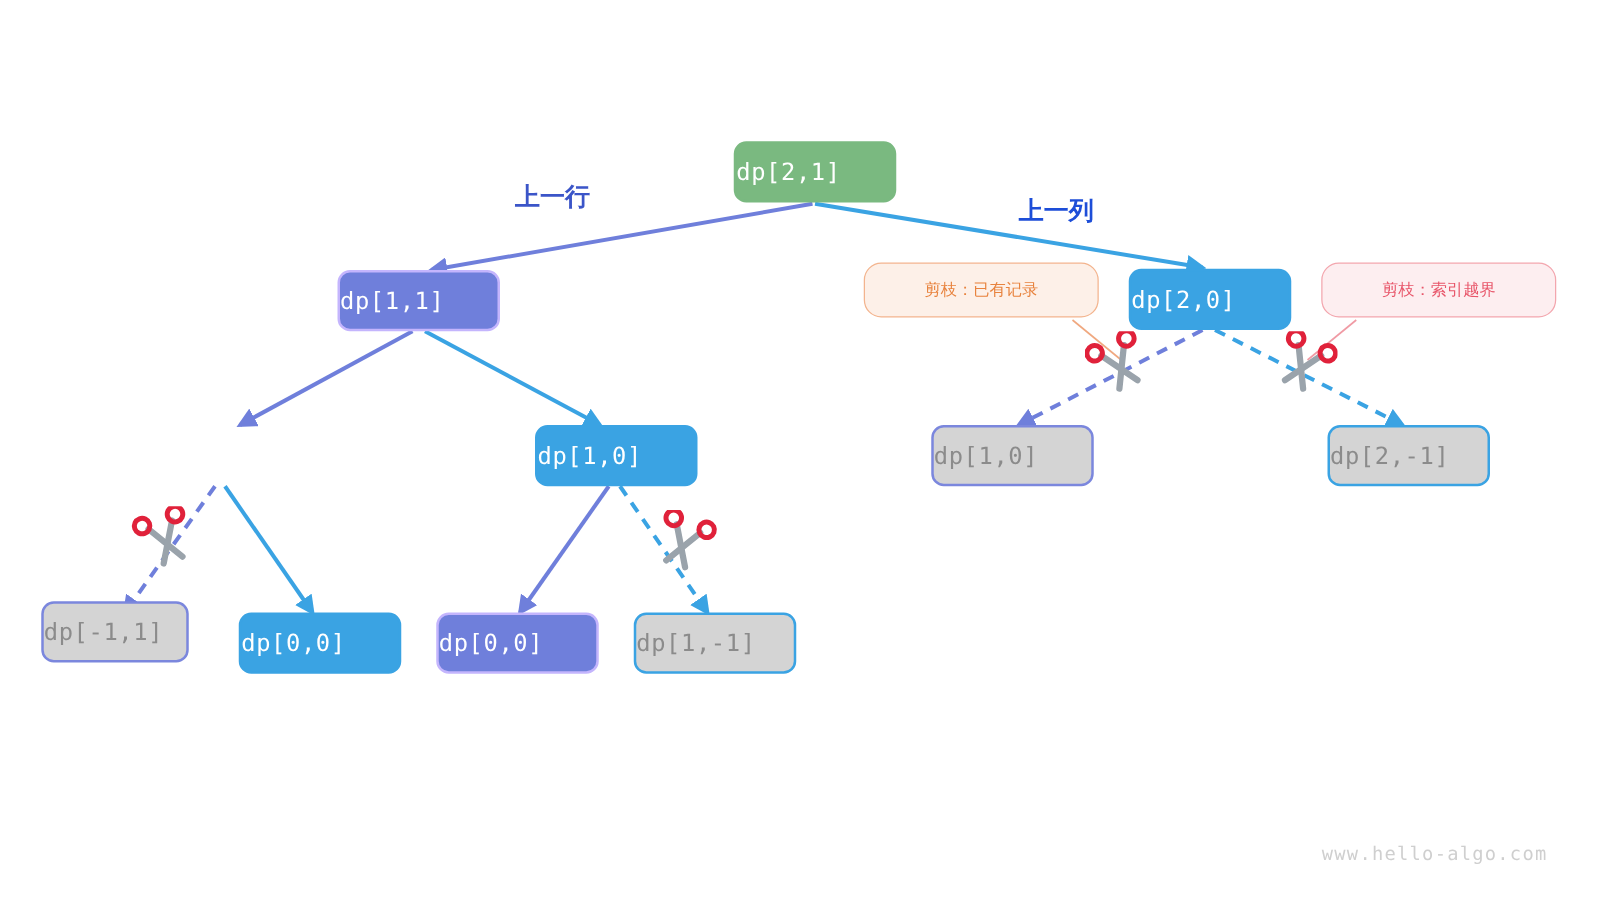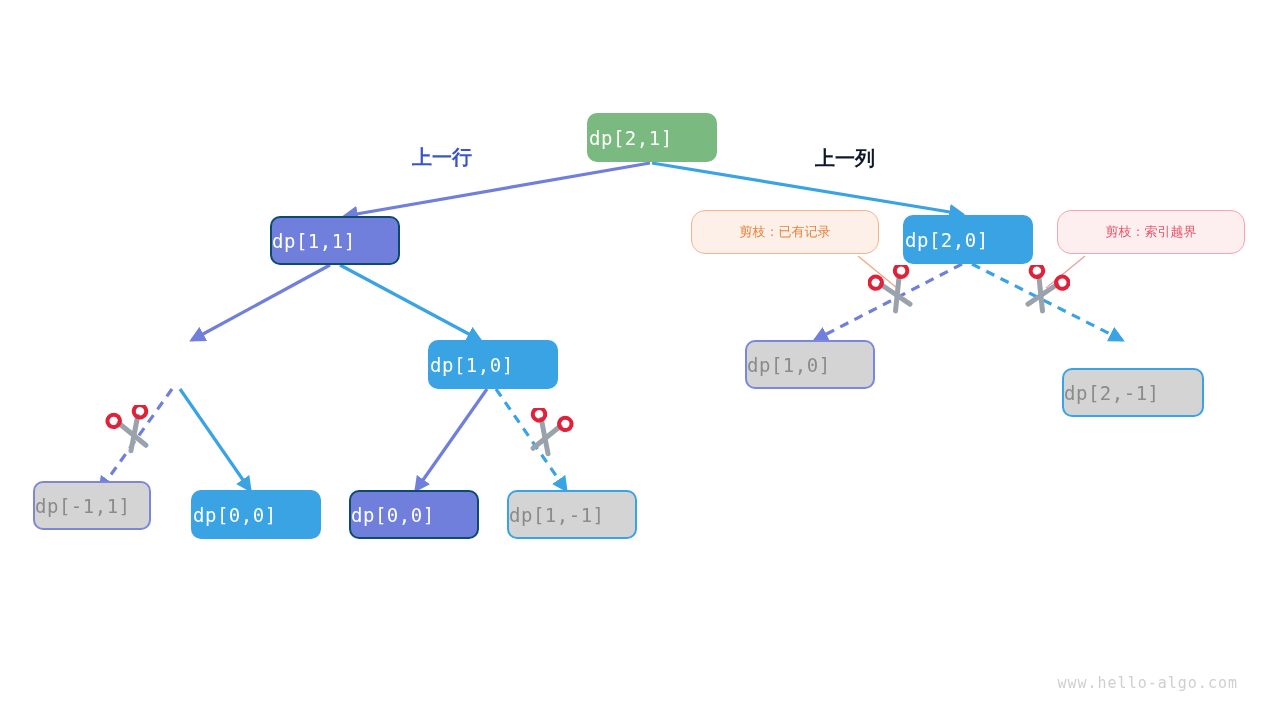--- a/index.html
+++ b/index.html
@@ -41,21 +41,21 @@
     z-index: 5;
   }
   .node-green {
     background: #7ab980;
     color: #ffffff;
     border: 2px solid #7ab980;
   }
   .node-purple {
     background: #6f7fdb;
     color: #ffffff;
-    border: 2px solid #0c4a6e;
+    border: 2px solid #c4b5fd;
   }
   .node-blue {
     background: #3aa3e3;
     color: #ffffff;
     border: 2px solid #3aa3e3;
   }
   .node-gray-purple {
     background: #d4d4d4;
     color: #8b8b8b;
     border: 2px solid #7b87dd;
@@ -67,21 +67,21 @@
   }
   .branch-label {
     position: absolute;
     font-family: "DejaVu Sans", "Liberation Sans", sans-serif;
     font-size: 20px;
     font-weight: bold;
     white-space: nowrap;
     z-index: 6;
   }
   .label-purple { color: #3b55c8; }
-  .label-blue   { color: #0f172a; }
+  .label-blue   { color: #1d4ed8; margin-top: 10px; }
 
   .callout {
     position: absolute;
     box-sizing: border-box;
     border-radius: 14px;
     display: flex;
     align-items: center;
     justify-content: center;
     font-size: 13px;
     white-space: nowrap;
@@ -165,21 +165,21 @@
 
 
   <div class="node node-blue" style="left:428px; top:340px; width:130px; height:49px;">
     <span>dp[1,0]</span>
   </div>
 
   <div class="node node-gray-purple" style="left:745px; top:340px; width:130px; height:49px;">
     <span>dp[1,0]</span>
   </div>
 
-  <div class="node node-gray-blue" style="left:1062px; top:340px; width:142px; height:49px;margin-top:28px;">
+  <div class="node node-gray-blue" style="left:1062px; top:340px; width:130px; height:49px;">
     <span>dp[2,-1]</span>
   </div>
 
   <div class="node node-gray-purple" style="left:33px; top:481px; width:118px; height:49px;">
     <span>dp[-1,1]</span>
   </div>
 
   <div class="node node-blue" style="left:191px; top:490px; width:130px; height:49px;">
     <span>dp[0,0]</span>
   </div>

